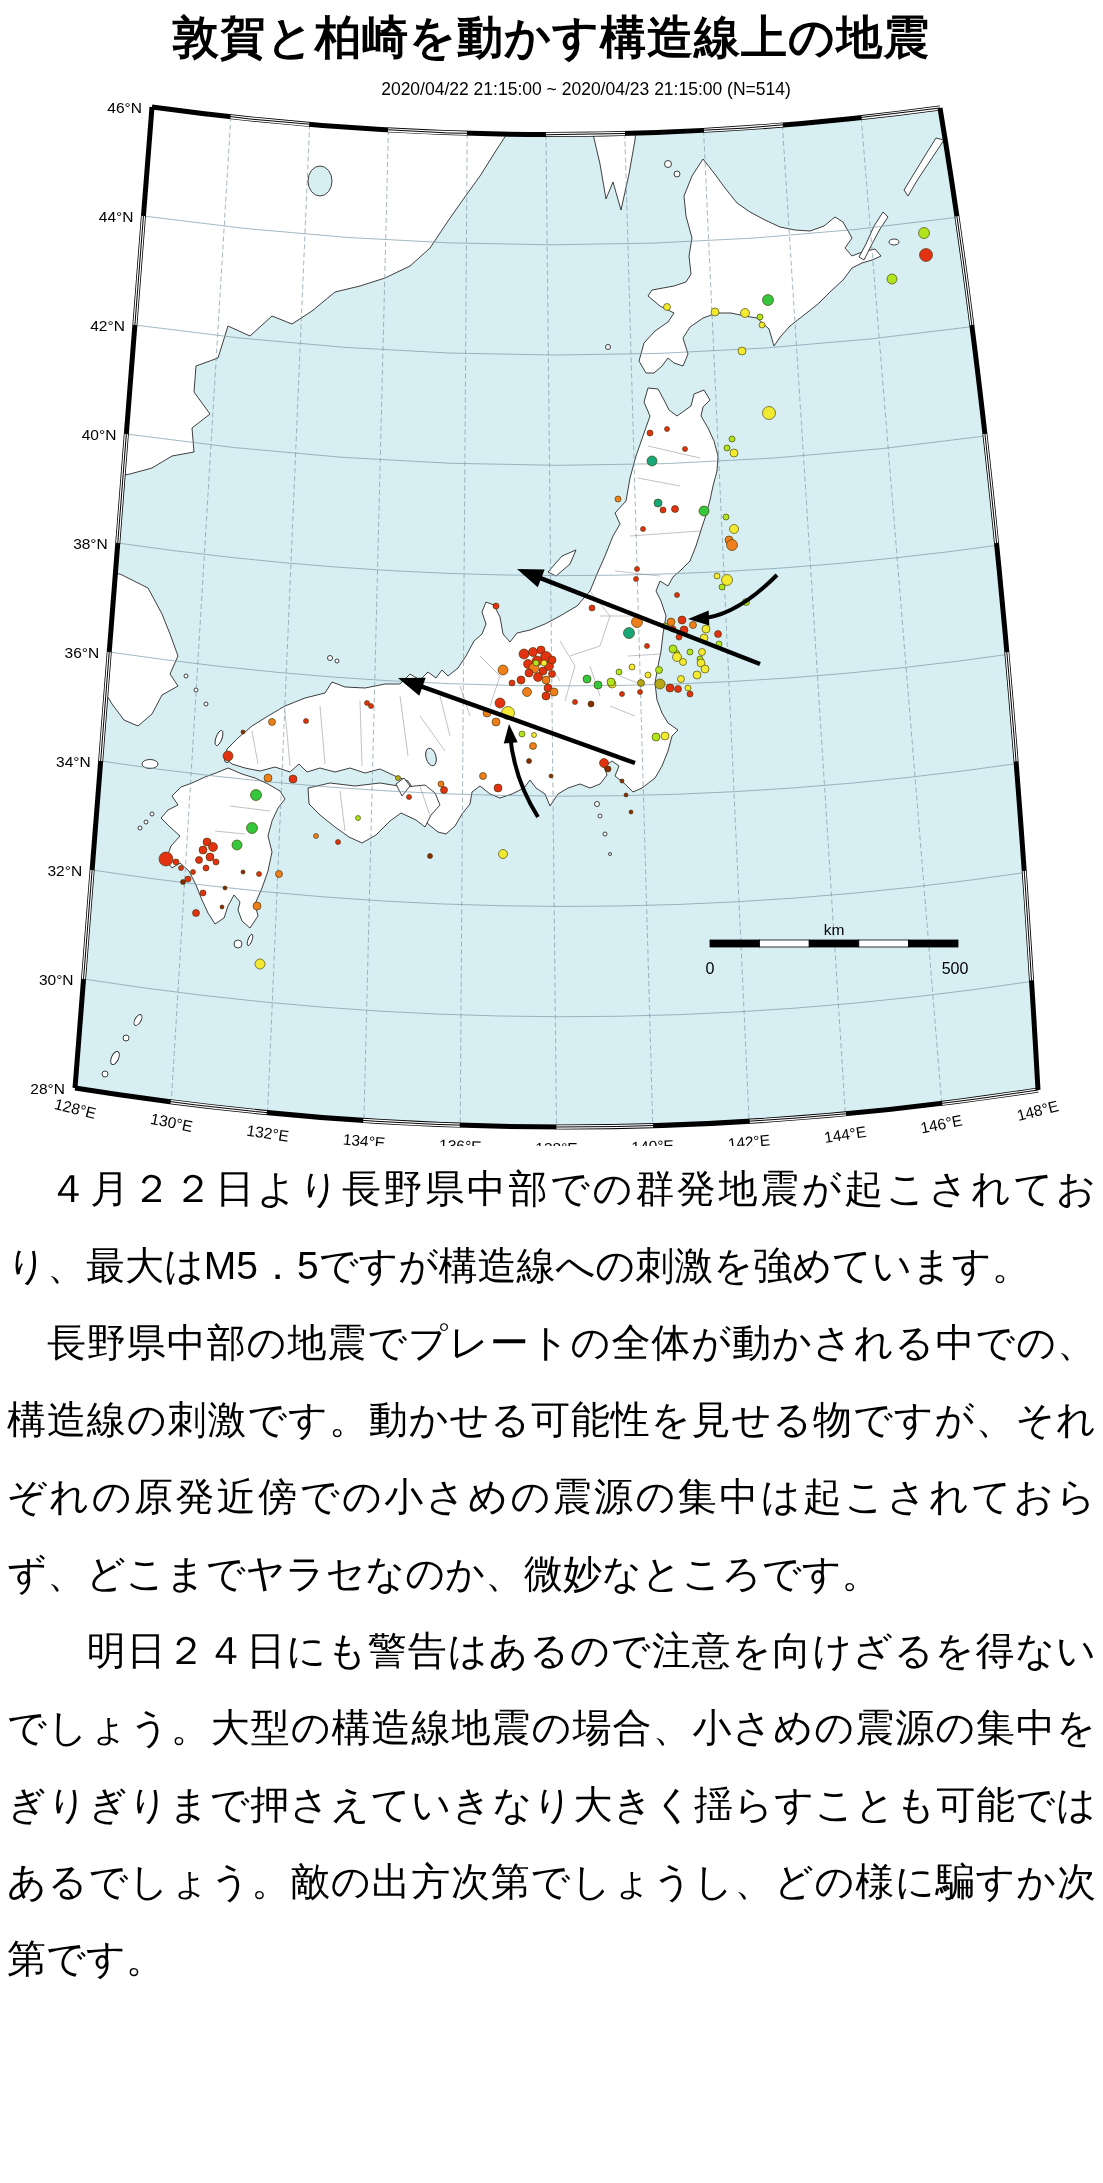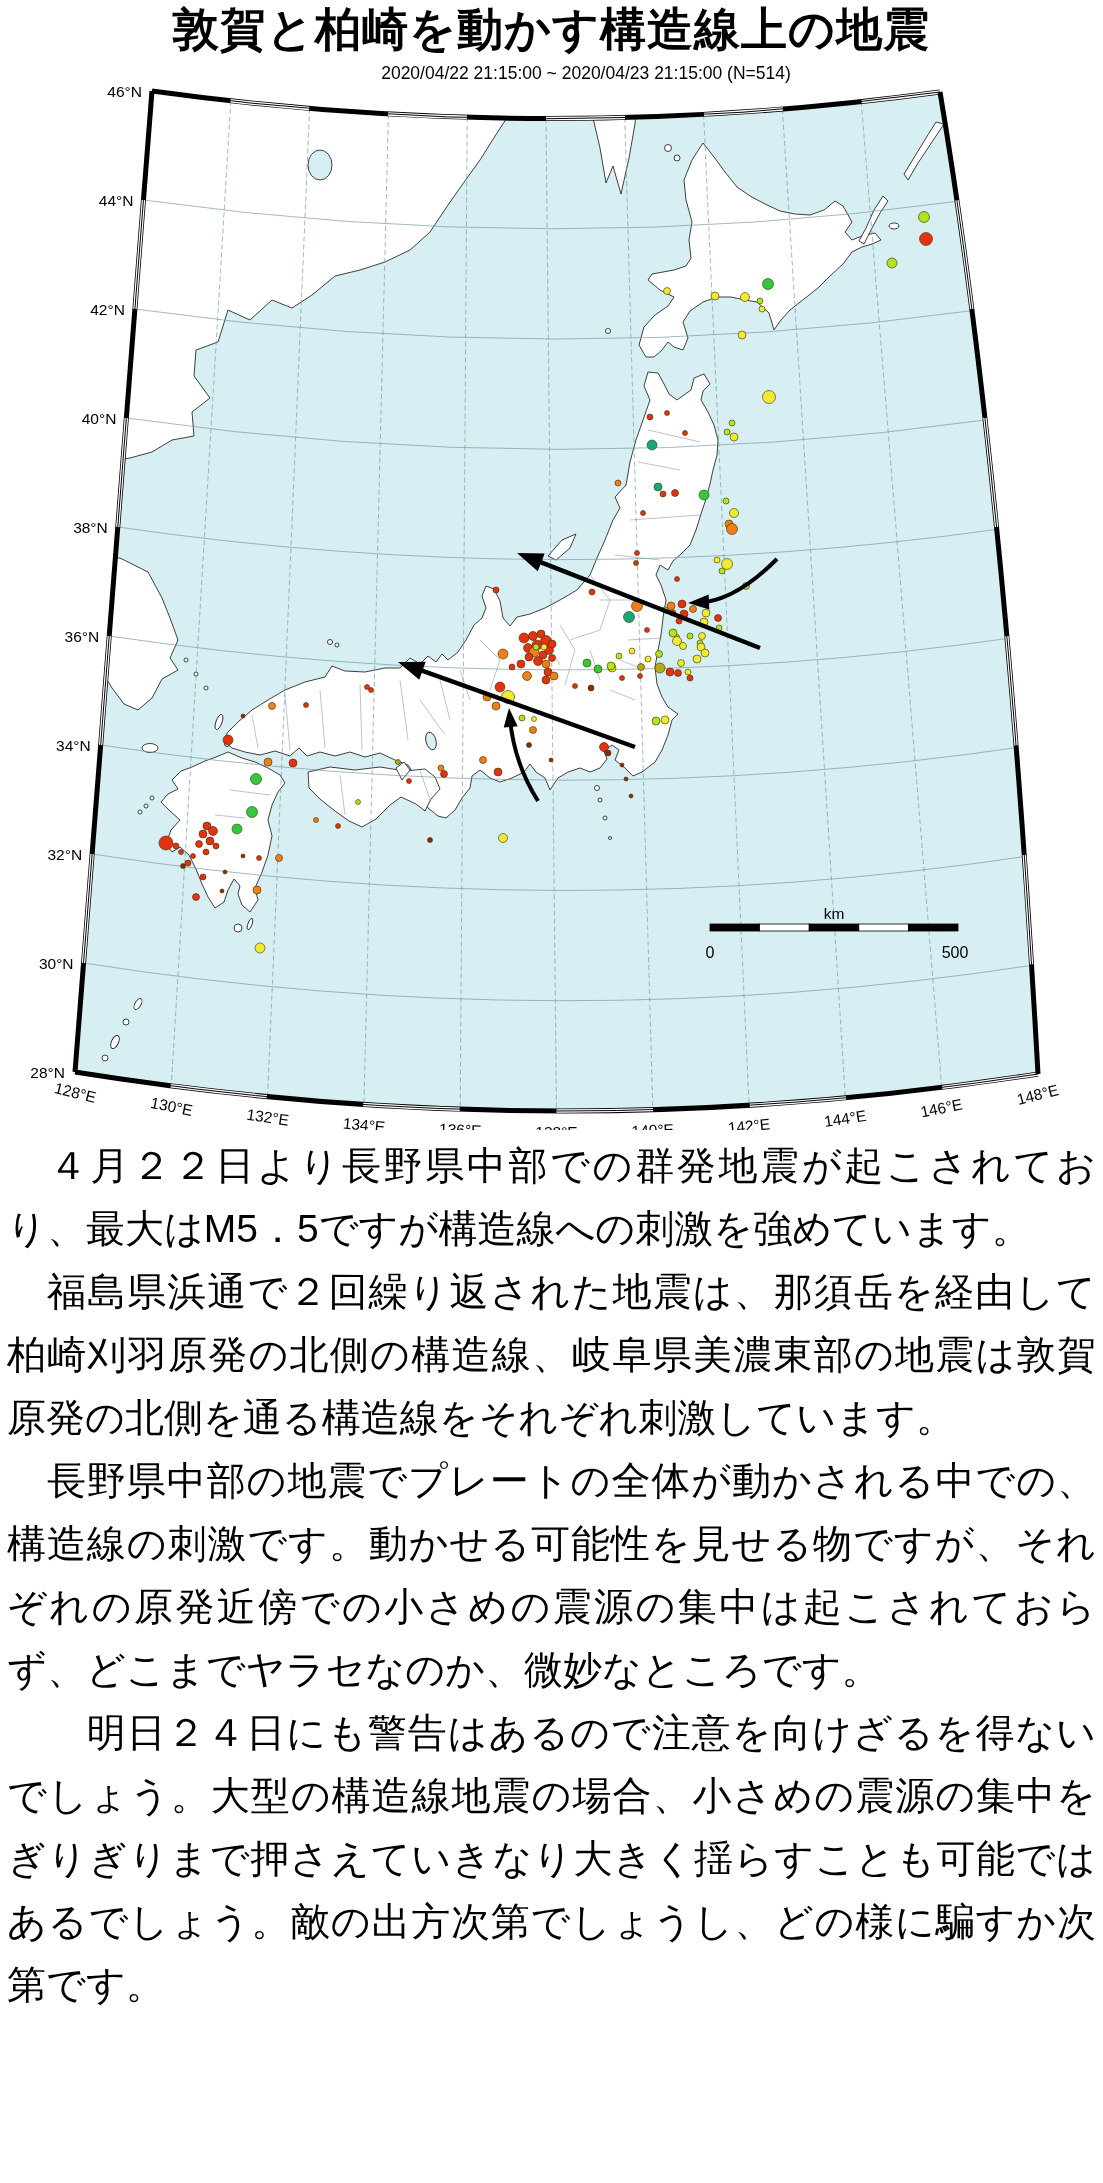--- a/index.html
+++ b/index.html
@@ -1,21 +1,21 @@
 <!DOCTYPE html>
 <html><head>
 <meta charset="utf-8">
 <style>
   html,body{margin:0;padding:0;background:#fff;}
   body{width:1103px;font-family:"Liberation Sans",sans-serif;color:#000;}
-  h1{margin:0;padding:4px 0 0 0;height:51px;font-size:46px;line-height:51px;
+  h1{margin:8px;padding:4px 0 0 0;height:51px;font-size:46px;line-height:51px;
      text-align:center;font-weight:700;letter-spacing:1px;}
   #mapsvg{display:block;}
   #body-text{padding:4px 7px 0 7px;}
-  #body-text p{margin:0;font-size:39px;line-height:63px;font-weight:500;
+  #body-text p{margin:0;font-size:39px;line-height:77px;font-weight:500;
      text-align:justify;text-justify:inter-ideograph;}
   text{font-family:"Liberation Sans",sans-serif;}
 </style>
 </head>
 <body>
 
 <h1>敦賀と柏崎を動かす構造線上の地震</h1>
 
 <svg id="mapsvg" width="1103" height="1075" viewBox="0 55 1103 1075" xmlns="http://www.w3.org/2000/svg">
   <defs>
@@ -313,16 +313,15 @@
       <text x="652.8" y="1135.6799999999998" text-anchor="middle" font-size="15.5" transform="rotate(-2.8 652.8 1131.6799999999998)">140°E</text>
       <text x="749.0999999999999" y="1131.32" text-anchor="middle" font-size="15.5" transform="rotate(-5.6 749.0999999999999 1127.32)">142°E</text>
       <text x="845.4000000000001" y="1123.92" text-anchor="middle" font-size="15.5" transform="rotate(-8.399999999999999 845.4000000000001 1119.92)">144°E</text>
       <text x="941.7" y="1113.48" text-anchor="middle" font-size="15.5" transform="rotate(-11.2 941.7 1109.48)">146°E</text>
       <text x="1038" y="1100" text-anchor="middle" font-size="15.5" transform="rotate(-14 1038 1096)">148°E</text>
     </g>
 </svg>
 
 <div id="body-text">
     <p>　４月２２日より長野県中部での群発地震が起こされており、最大はM5．5ですが構造線への刺激を強めています。</p>
-    <p>　福島県浜通で２回繰り返された地震は、那須岳を経由して柏崎刈羽原発の北側の構造線、岐阜県美濃東部の地震は敦賀原発の北側を通る構造線をそれぞれ刺激しています。</p>
     <p>　長野県中部の地震でプレートの全体が動かされる中での、構造線の刺激です。動かせる可能性を見せる物ですが、それぞれの原発近傍での小さめの震源の集中は起こされておらず、どこまでヤラセなのか、微妙なところです。</p>
     <p>　　明日２４日にも警告はあるので注意を向けざるを得ないでしょう。大型の構造線地震の場合、小さめの震源の集中をぎりぎりまで押さえていきなり大きく揺らすことも可能ではあるでしょう。敵の出方次第でしょうし、どの様に騙すか次第です。</p>
   </div>
 
 </body></html>

